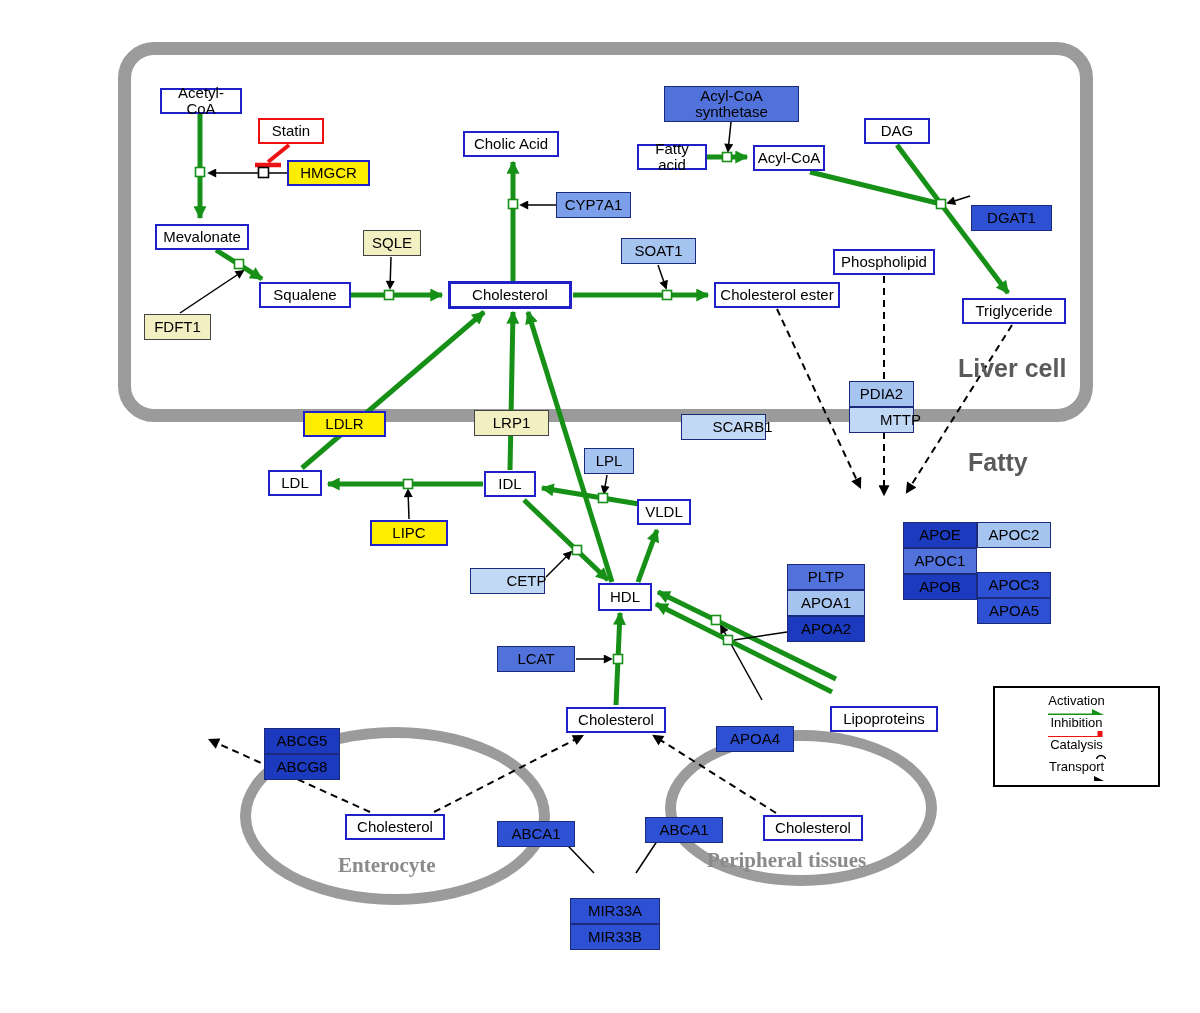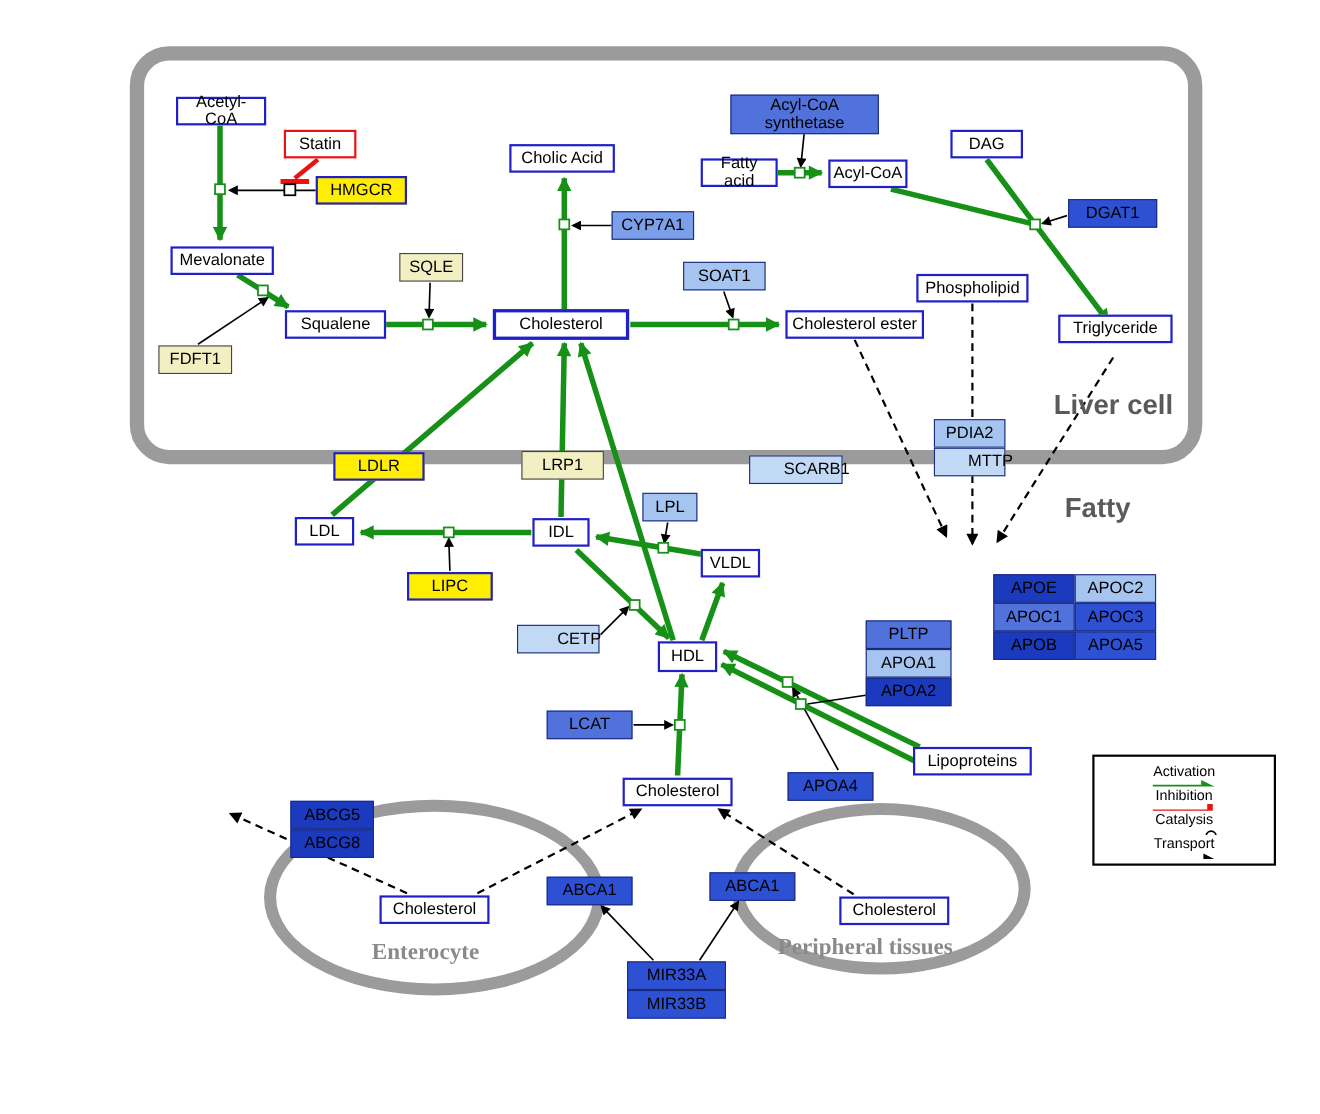--- a/index.html
+++ b/index.html
@@ -11,21 +11,21 @@
   #edges{position:absolute;left:0;top:0;z-index:2;pointer-events:none;}
   .node{position:absolute;box-sizing:border-box;display:flex;align-items:center;justify-content:center;
         text-align:center;font-size:15px;line-height:1.05;color:#000;background:#fff;
         border:2px solid #2020c8;z-index:3;padding:1px 2px;cursor:pointer;}
   .red-border{border:2.5px solid #ee1111;}
   .thick{border-width:3px;}
   .enz-yellow{background:#ffee00;}
   .enz-cream{background:#f2efc2;border:1.5px solid #444;}
   .bluebox{border:1.5px solid #1b2a7a;}
   .b100{background:#c2d9f5;padding-left:40px;} .b200{background:#a6c4f0;} .b300{background:#7b9fe8;}
-  .b400{background:#5072da;} .b500{background:#2e50d2;} .b600{background:#1c3abe;}
+  .b400{background:#5072da;} .b500{background:#2e50d2;margin-top:24px;} .b600{background:#1c3abe;}
   .comp-label{position:absolute;z-index:3;font-weight:bold;white-space:nowrap;}
   .dark{color:#5a5a5a;font-size:25px;}
   .lite{color:#8a8a8a;font-size:21px;font-family:Liberation Serif, serif;}
   #legend{position:absolute;left:993px;top:686px;width:167px;height:101px;border:2px solid #000;
           background:#fff;z-index:4;box-sizing:border-box;padding:5px 8px;display:flex;flex-direction:column;justify-content:space-between;}
   .legend-row{display:flex;align-items:center;justify-content:space-between;height:22px;flex-direction:column;}
   .legend-label{font-size:13px;color:#000;}
 </style>
 </head>
 <body>
@@ -132,41 +132,41 @@
   <div class="node" style="left:463px;top:131px;width:96px;height:26px">Cholic Acid</div>
   <div class="node bluebox b300" style="left:556px;top:192px;width:75px;height:26px">CYP7A1</div>
   <div class="node bluebox b200" style="left:621px;top:238px;width:75px;height:26px">SOAT1</div>
   <div class="node" style="left:714px;top:282px;width:126px;height:26px">Cholesterol ester</div>
   <div class="node bluebox b400" style="left:664px;top:86px;width:135px;height:36px">Acyl-CoA synthetase</div>
   <div class="node" style="left:637px;top:144px;width:70px;height:26px">Fatty acid</div>
   <div class="node" style="left:753px;top:145px;width:72px;height:26px">Acyl-CoA</div>
   <div class="node" style="left:864px;top:118px;width:66px;height:26px">DAG</div>
   <div class="node bluebox b500" style="left:971px;top:181px;width:81px;height:26px">DGAT1</div>
   <div class="node" style="left:833px;top:249px;width:102px;height:26px">Phospholipid</div>
-  <div class="node" style="left:962px;top:286px;width:104px;height:26px">Triglyceride</div>
+  <div class="node" style="left:962px;top:298px;width:104px;height:26px">Triglyceride</div>
   <div class="node bluebox b200" style="left:849px;top:381px;width:65px;height:26px">PDIA2</div>
   <div class="node bluebox b100" style="left:849px;top:407px;width:65px;height:26px">MTTP</div>
 
   <div class="node enz-yellow" style="left:303px;top:411px;width:83px;height:26px">LDLR</div>
   <div class="node enz-cream" style="left:474px;top:410px;width:75px;height:26px">LRP1</div>
   <div class="node bluebox b100" style="left:681px;top:414px;width:85px;height:26px">SCARB1</div>
 
   <div class="node" style="left:268px;top:470px;width:54px;height:26px">LDL</div>
   <div class="node" style="left:484px;top:471px;width:52px;height:26px">IDL</div>
   <div class="node bluebox b200" style="left:584px;top:448px;width:50px;height:26px">LPL</div>
   <div class="node" style="left:637px;top:499px;width:54px;height:26px">VLDL</div>
   <div class="node enz-yellow" style="left:370px;top:520px;width:78px;height:26px">LIPC</div>
   <div class="node bluebox b100" style="left:470px;top:568px;width:75px;height:26px">CETP</div>
   <div class="node" style="left:598px;top:583px;width:54px;height:28px">HDL</div>
   <div class="node bluebox b400" style="left:497px;top:646px;width:78px;height:26px">LCAT</div>
   <div class="node bluebox b400" style="left:787px;top:564px;width:78px;height:26px">PLTP</div>
   <div class="node bluebox b200" style="left:787px;top:590px;width:78px;height:26px">APOA1</div>
   <div class="node bluebox b600" style="left:787px;top:616px;width:78px;height:26px">APOA2</div>
   <div class="node bluebox b500" style="left:716px;top:702px;width:78px;height:26px">APOA4</div>
-  <div class="node" style="left:830px;top:679px;width:108px;height:26px">Lipoproteins</div>
+  <div class="node" style="left:830px;top:706px;width:108px;height:26px">Lipoproteins</div>
 
   <div class="node bluebox b600" style="left:903px;top:522px;width:74px;height:26px">APOE</div>
   <div class="node bluebox b200" style="left:977px;top:522px;width:74px;height:26px">APOC2</div>
   <div class="node bluebox b400" style="left:903px;top:548px;width:74px;height:26px">APOC1</div>
   <div class="node bluebox b500" style="left:977px;top:548px;width:74px;height:26px">APOC3</div>
   <div class="node bluebox b600" style="left:903px;top:574px;width:74px;height:26px">APOB</div>
   <div class="node bluebox b500" style="left:977px;top:574px;width:74px;height:26px">APOA5</div>
 
   <div class="node" style="left:566px;top:707px;width:100px;height:26px">Cholesterol</div>
 

